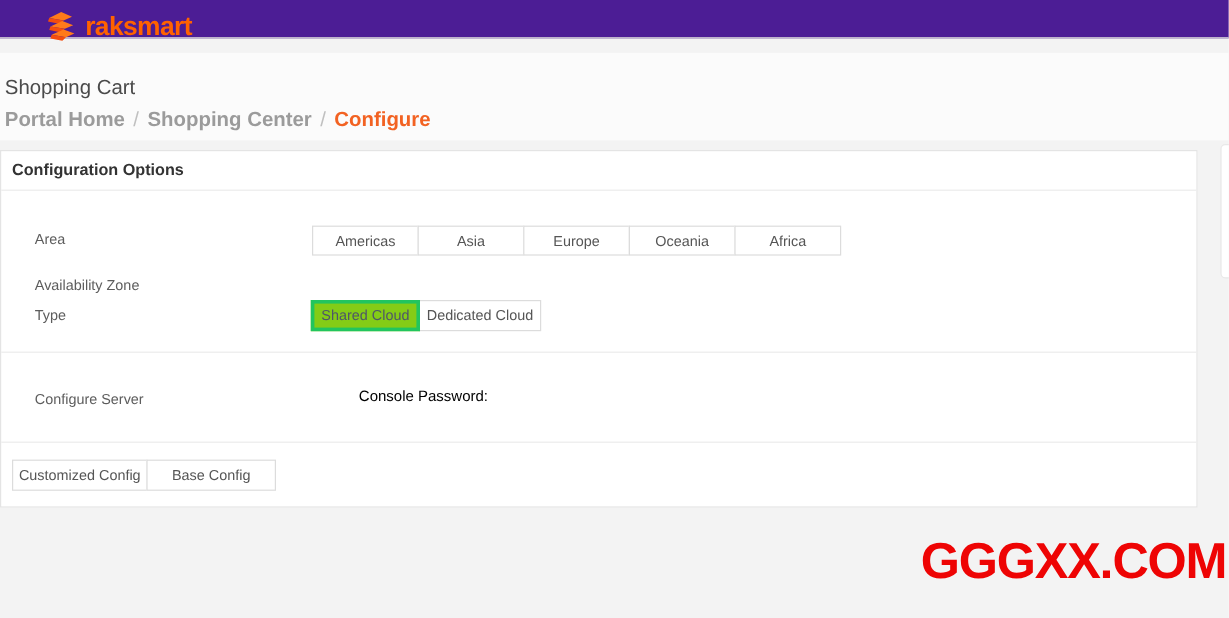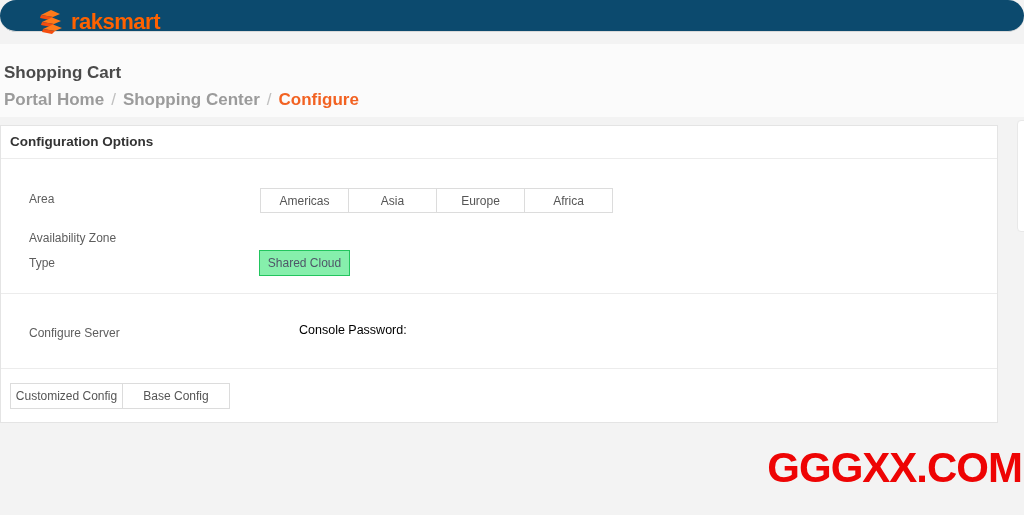--- a/index.html
+++ b/index.html
@@ -6,36 +6,36 @@
   html,body { width:1024px; height:515px; }
   body {
     position:relative;
     font-family:"Liberation Sans", sans-serif;
     background:#f3f3f3;
     overflow:hidden;
   }
   
   .topbar {
     position:absolute; top:0; left:0; width:1024px; height:32px;
-    background:#0c4a6e; border-bottom:1px solid #d9d9d9;border-radius:19px;
+    background:#4c1d95; border-bottom:1px solid #d9d9d9;
   }
   .brand {
     position:absolute; left:37px; top:7px; height:30px;
     display:flex; align-items:center; gap:7px; cursor:pointer;
   }
   .brand-text {
     font-size:22px; font-weight:bold; color:#ff6200; letter-spacing:-0.5px;
   }
   
   .header-band {
     position:absolute; top:44px; left:0; width:1024px; height:73px;
     background:#fbfbfb;
   }
   .page-title {
-    position:absolute; left:4px; top:63px; font-size:17px; color:#4a4a4a;font-weight:bold;
+    position:absolute; left:4px; top:63px; font-size:17px; color:#4a4a4a;
   }
   .breadcrumb {
     position:absolute; left:4px; top:90px; font-size:17px; font-weight:bold;
     color:#9b9b9b; display:flex; align-items:center;
   }
   .breadcrumb .sep { margin:0 7px; color:#c0c0c0; font-weight:normal; }
   .breadcrumb .crumb { color:#9b9b9b; cursor:pointer; }
   .breadcrumb .crumb.active { color:#f26222; cursor:default; }
   
   .panel {
@@ -53,21 +53,21 @@
   .btn-group { position:absolute; display:flex; }
   .opt-btn {
     height:25px; background:#ffffff; border:1px solid #dcdcdc;
     font-family:"Liberation Sans", sans-serif;
     font-size:12px; color:#555555; margin-left:-1px; cursor:pointer;
     padding:0; text-align:center;
   }
   .opt-btn:first-child { margin-left:0; }
   .opt-btn.w89 { width:89px; }
   .opt-btn.selected {
-    background:#86efac; border:1px solid #22c55e; color:#4f5668;
+    background:#84cc16; border:3px solid #22c55e; color:#4f5668;
     position:relative; z-index:1;
   }
   .divider { position:absolute; left:0; width:996px; height:1px; background:#ececec; }
   .console-label {
     position:absolute; left:262px; top:197px; font-size:12.5px; color:#000000;margin-left:36px;
   }
   .pw-input {
     position:absolute; left:371px; top:190px; width:292px; height:27px;
     border:1px solid #c9c9c9; border-radius:2px; background:#fff;
     font-family:"Liberation Sans", sans-serif;
@@ -121,28 +121,30 @@
 </div>
 
 <div class="panel">
   <div class="panel-header">Configuration Options</div>
 
   <div class="field-label" style="top:66px;">Area</div>
   <div class="btn-group" style="left:259px; top:62px;">
     <button class="opt-btn w89">Americas</button>
     <button class="opt-btn w89">Asia</button>
     <button class="opt-btn w89">Europe</button>
+    <button class="opt-btn w89">Oceania</button>
     <button class="opt-btn w89">Africa</button>
   </div>
 
   <div class="field-label" style="top:105px;">Availability Zone</div>
 
   <div class="field-label" style="top:130px;">Type</div>
   <div class="btn-group" style="left:258px; top:124px;">
     <button class="opt-btn selected" style="width:91px; height:26px;">Shared Cloud</button>
+    <button class="opt-btn" style="width:102px; height:26px;">Dedicated Cloud</button>
   </div>
 
   <div class="divider" style="top:167px;"></div>
 
   <div class="field-label" style="top:200px;">Configure Server</div>
   <div class="console-label">Console Password:</div>
 
   <div class="divider" style="top:242px;"></div>
 
   <div class="tabs">

